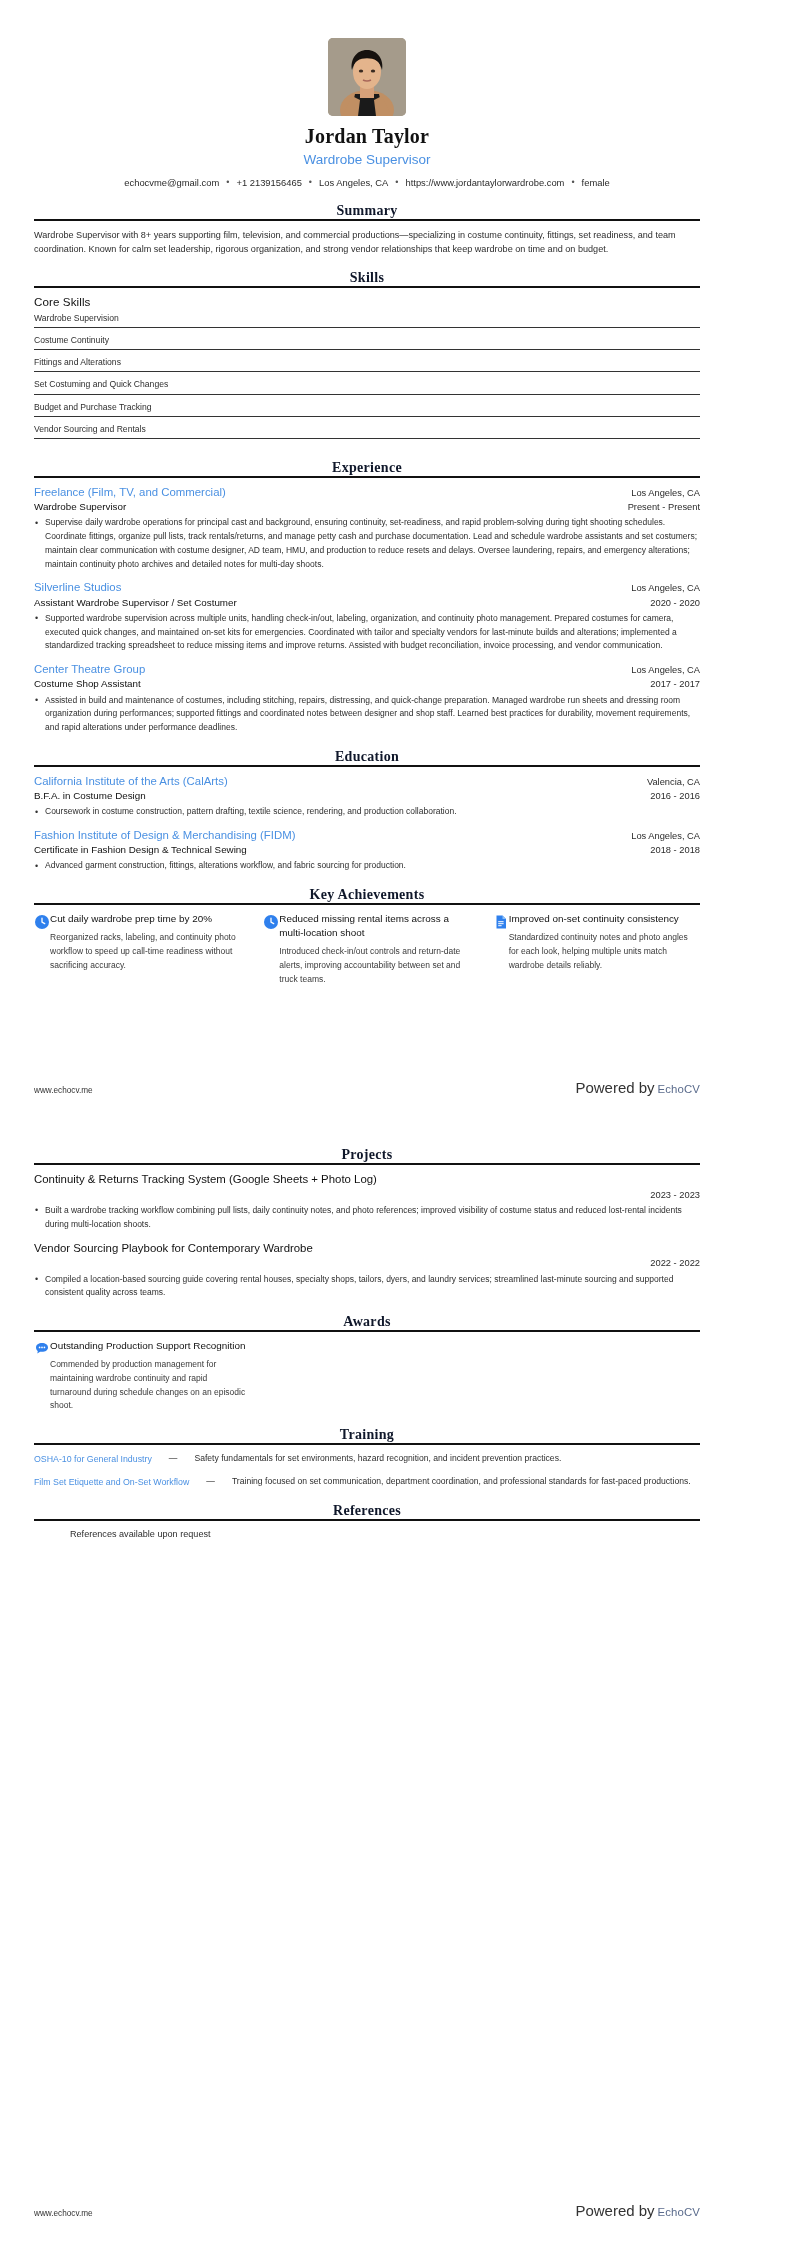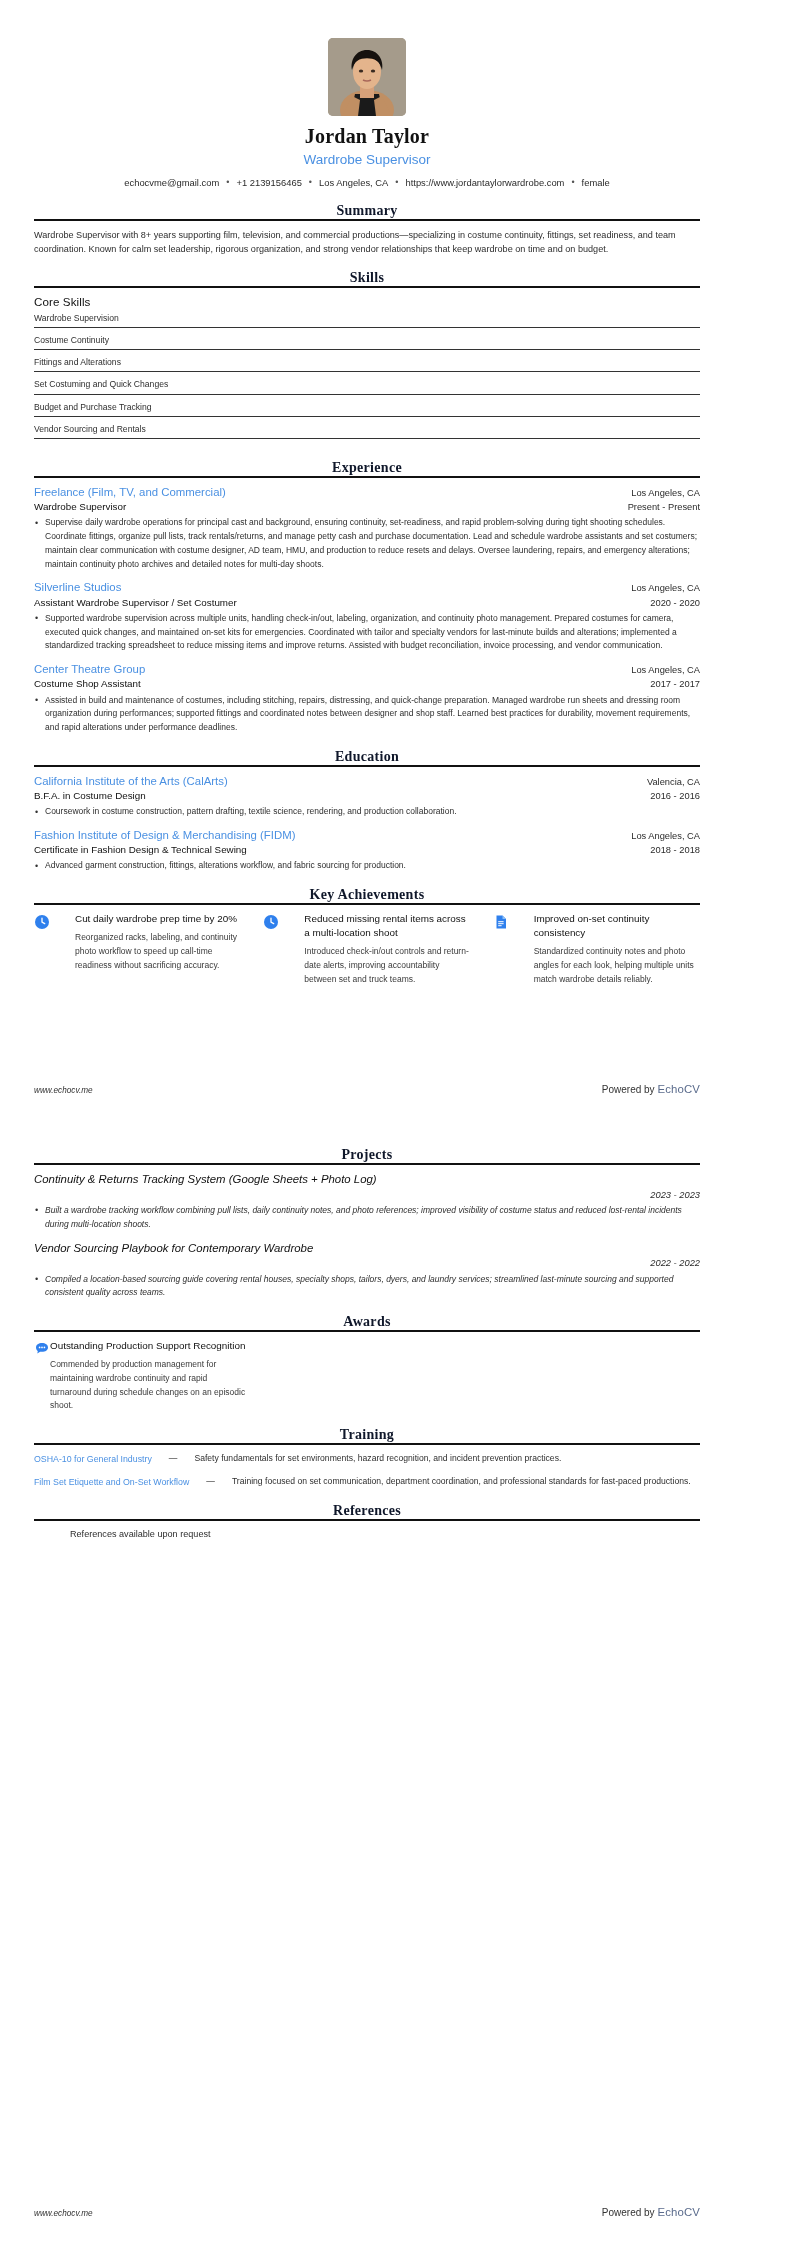--- a/index.html
+++ b/index.html
@@ -164,21 +164,21 @@
 
   
   .ka-grid {
     display: flex;
     gap: 22px;
     margin-top: 3px;
   }
   .ka-item {
     flex: 1 1 0;
     display: flex;
-    gap: 25px;
+    gap: 0;
     align-items: flex-start;
   }
   .ka-icon {
     flex: 0 0 auto;
     width: 16px; height: 16px;
     margin-top: 2px;
   }
   .ka-icon svg { display:block; width:16px; height:16px; }
   .ka-body { flex: 1 1 auto; }
   .ka-title {
@@ -191,21 +191,21 @@
     font-size: 8.5px;
     color: #3a3a3a;
     line-height: 1.62;
   }
 
   
   .awards-grid { display: flex; gap: 22px; margin-top: 3px; }
   .award-item { flex: 0 0 32%; display: flex; gap: 0; align-items: flex-start; }
 
   
-  .project { margin-bottom: 9px; font-style: italic; }
+  .project { margin-bottom: 9px; }
   .project-title {
     font-size: 11.4px;
     color: #111;
     line-height: 1.4;
   }
   .project-dates {
     font-size: 9.3px;
     color: #2b2b2b;
     text-align: right;
     line-height: 1.4;
@@ -245,22 +245,22 @@
   
   .page-footer {
     position: absolute;
     left: 34px;
     right: 34px;
     bottom: 26px;
     display: flex;
     justify-content: space-between;
     align-items: baseline;
   }
-  .footer-site { font-size: 8.2px; color: #333; font-style: italic; }
-  .footer-powered { font-size: 10px; color: #333; margin-left: 16px; }
+  .footer-site { font-size: 8.2px; color: #333; }
+  .footer-powered { font-size: 15px; color: #333; margin-left: 16px; }
   .footer-brand {
     font-size: 11.4px;
     color: #5a6b8c;
     letter-spacing: .1px;
     margin-left: 3px;
   }
 </style>
 </head>
 <body>
 

